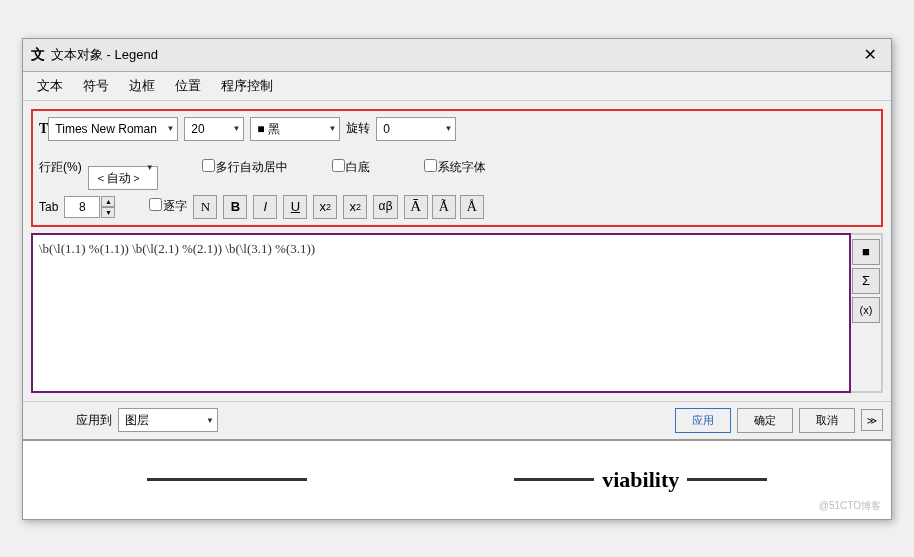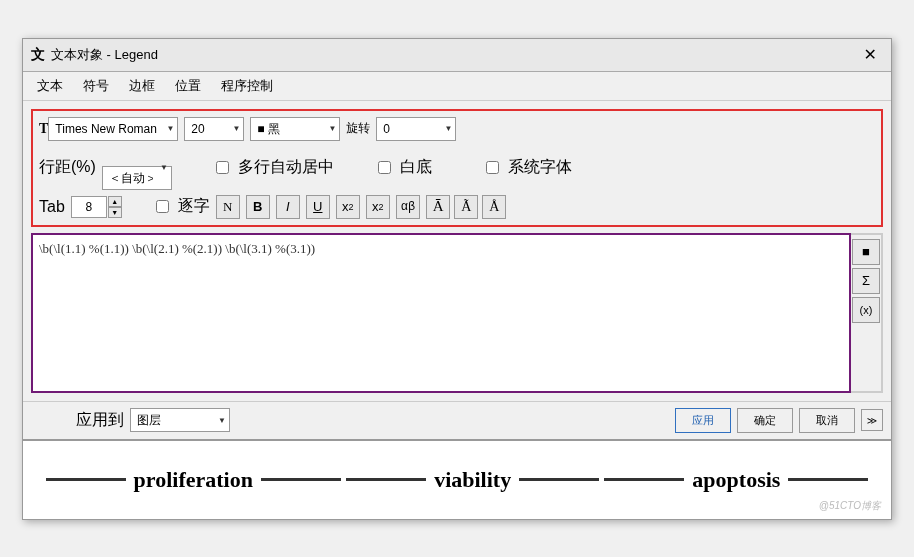--- a/index.html
+++ b/index.html
@@ -125,28 +125,27 @@
     }
     .spacing-select {
       width: 70px;
       margin-top: 20px;
     }
     .apply-select {
       width: 100px;
     }
 
     .label-text {
-      font-size: 16px;
+      font-size: 12px;
       white-space: nowrap;
     }
 
     .checkbox-group {
       display: flex;
-      align-items: center;
-      gap: 9px;
+      gap: 1px;
       padding-left: 28px;
     }
     input[type="checkbox"] {
       width: 13px;
       height: 13px;
     }
 
     .toolbar-input {
       width: 36px;
       height: 22px;
@@ -294,21 +293,20 @@
       font-family: 'Times New Roman', serif;
       padding: 0 8px;
     }
 
     .watermark {
       position: absolute;
       bottom: 8px;
       right: 10px;
       font-size: 11px;
       color: #aaa;
-      font-style: italic;
     }
 
     .font-icon {
       font-family: serif;
       font-size: 14px;
       font-weight: bold;
     }
 
     .rotate-label {
       font-size: 12px;
@@ -480,28 +478,22 @@
       <button class="action-btn primary">应用</button>
       <button class="action-btn">确定</button>
       <button class="action-btn">取消</button>
       <div class="expand-btn">≫</div>
     </div>
   </div>
 
   <div class="legend-preview" style="position:relative;">
     <div class="legend-item">
       <span class="legend-line"></span>
-      <span class="legend-label">proliferation</span>
       <span class="legend-line"></span>
     </div>
     <div class="legend-item">
       <span class="legend-line"></span>
       <span class="legend-label">viability</span>
       <span class="legend-line"></span>
     </div>
-    <div class="legend-item">
-      <span class="legend-line"></span>
-      <span class="legend-label">apoptosis</span>
-      <span class="legend-line"></span>
-    </div>
     <span class="watermark" style="position:absolute;bottom:6px;right:10px;font-size:10px;color:#bbb;">@51CTO博客</span>
   </div>
 </div>
 
 </body></html>

